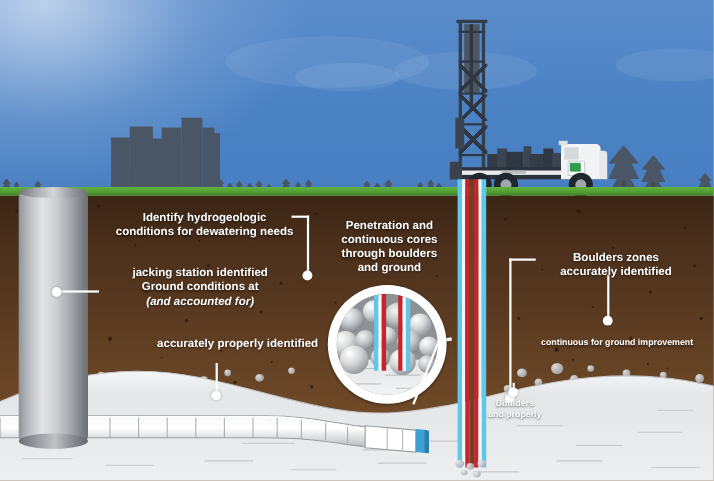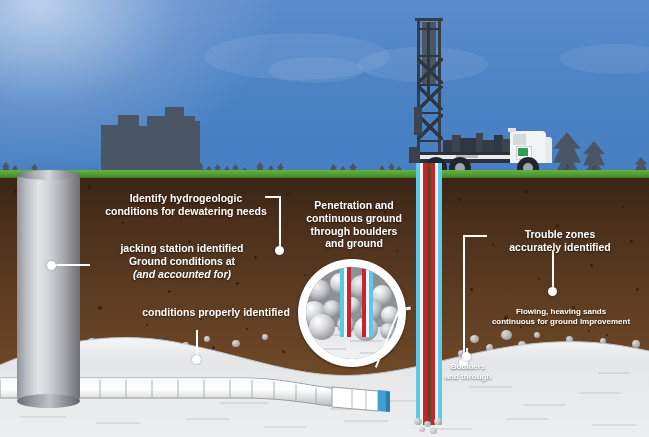--- a/index.html
+++ b/index.html
@@ -523,39 +523,38 @@
       <div>conditions for dewatering needs</div>
     </div>
 
     <div class="lbl" style="left:88px;top:242px;width:188px;text-align:center;font-size:10.5px;">
       <div>jacking station identified</div>
       <div>Ground conditions at</div>
       <div style="font-style:italic;">(and accounted for)</div>
     </div>
 
     <div class="lbl" style="left:123px;top:306px;width:186px;text-align:center;font-size:10.5px;">
-      <div>conditions properly identified</div>
+      <div>accurately properly identified</div>
     </div>
 
     <div class="lbl" style="left:300px;top:199px;width:108px;text-align:center;font-size:10.5px;">
       <div>Penetration and</div>
-      <div>continuous ground</div>
+      <div>continuous cores</div>
       <div>through boulders</div>
       <div>and ground</div>
     </div>
 
     <div class="lbl" style="left:492px;top:228px;width:136px;text-align:center;font-size:10.5px;">
-      <div>Trouble zones</div>
+      <div>Boulders zones</div>
       <div>accurately identified</div>
     </div>
 
     <div class="lbl" style="left:478px;top:307px;width:166px;text-align:center;font-size:8px;">
-      <div>Flowing, heaving sands</div>
       <div>continuous for ground improvement</div>
     </div>
 
     <div class="lbl" style="left:432px;top:362px;width:72px;text-align:center;font-size:8px;">
       <div>Boulders</div>
-      <div>and through</div>
+      <div>and properly</div>
     </div>
   </div>
 
 </div>
 
 </body></html>

